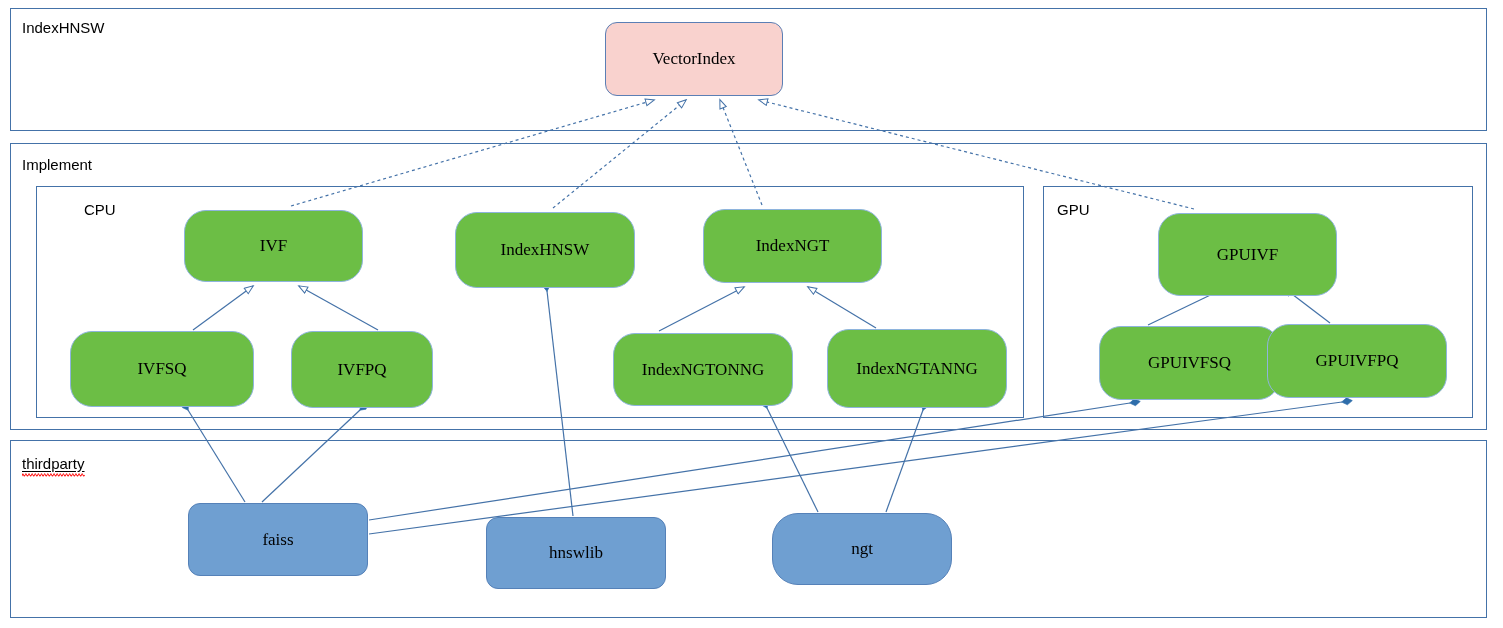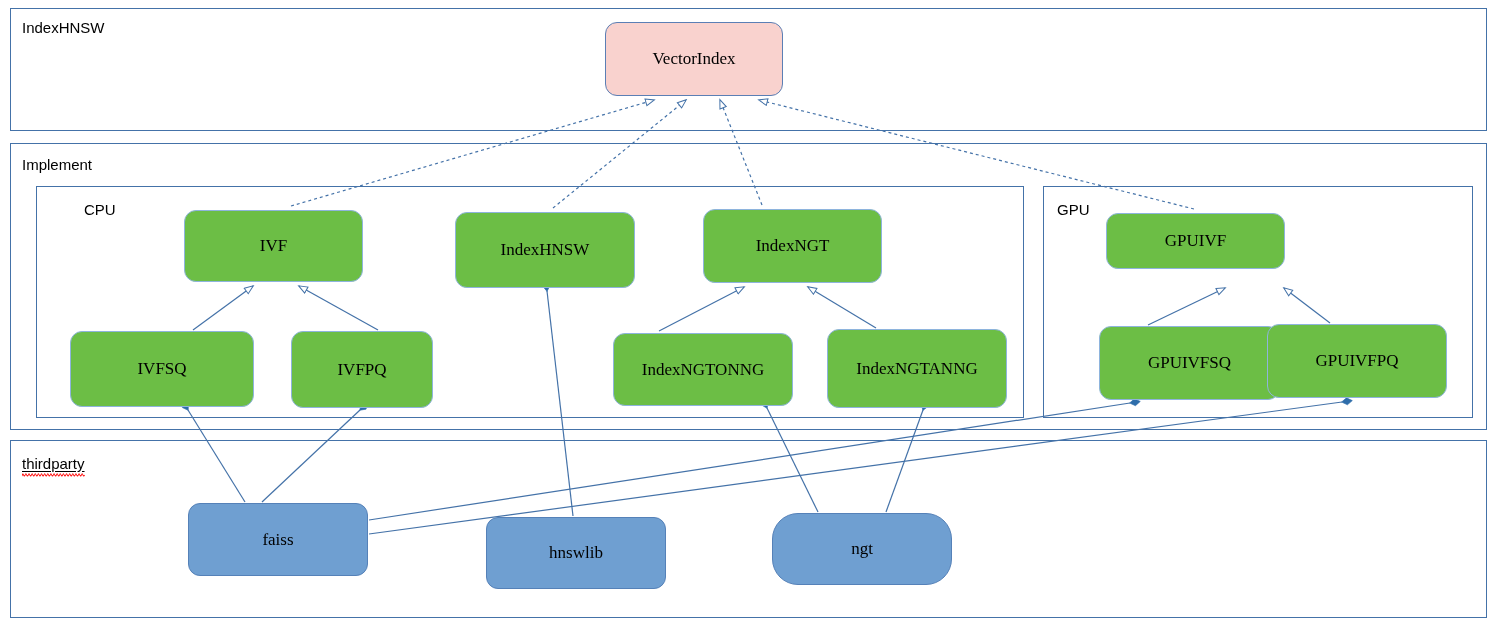--- a/index.html
+++ b/index.html
@@ -56,21 +56,21 @@
     align-items: center;
     justify-content: center;
     font-family: "Liberation Serif", serif;
     font-size: 17px;
     color: #000000;
     text-align: center;
     line-height: 1.15;
     z-index: 5;
   }
   .node.pink   { background: #f9d2ce; border-color: #5b7fb5; }
-  .node.green  { background: #6cbe45; border-color: #8eb4dd; }
+  .node.green  { background: #6cbe45; border-color: #8eb4dd; border-radius: 22px; }
   .node.blue   { background: #6f9fd1; border-color: #5581b8; }
 
   svg.edges {
     position: absolute;
     left: 0;
     top: 0;
     width: 1503px;
     height: 628px;
     z-index: 2;
     overflow: visible;
@@ -124,21 +124,21 @@
         <line x1="818" y1="512" x2="767" y2="408" stroke="#4472a8" stroke-width="1.2" fill="none" marker-end="url(#filled-diamond)"></line>
         <line x1="886" y1="512" x2="923" y2="410" stroke="#4472a8" stroke-width="1.2" fill="none" marker-end="url(#filled-diamond)"></line>
       </g>
   </svg>
 
   <div id="nodes-layer">
       <div class="node pink" style="left: 605px; top: 22px; width: 178px; height: 74px;">VectorIndex</div>
       <div class="node green" style="left: 184px; top: 210px; width: 179px; height: 72px;">IVF</div>
       <div class="node green" style="left: 455px; top: 212px; width: 180px; height: 76px;">IndexHNSW</div>
       <div class="node green" style="left: 703px; top: 209px; width: 179px; height: 74px;">IndexNGT</div>
-      <div class="node green" style="left: 1106px; top: 213px; width: 179px; height: 56px;">GPUIVF</div>
+      <div class="node green" style="left: 1158px; top: 213px; width: 179px; height: 83px;">GPUIVF</div>
       <div class="node green" style="left: 70px; top: 331px; width: 184px; height: 76px;">IVFSQ</div>
       <div class="node green" style="left: 291px; top: 331px; width: 142px; height: 77px;">IVFPQ</div>
       <div class="node green" style="left: 613px; top: 333px; width: 180px; height: 73px;">IndexNGTONNG</div>
       <div class="node green" style="left: 827px; top: 329px; width: 180px; height: 79px;">IndexNGTANNG</div>
       <div class="node green" style="left: 1063px; top: 326px; width: 181px; height: 74px; margin-left: 36px;">GPUIVFSQ</div>
       <div class="node green" style="left: 1267px; top: 324px; width: 180px; height: 74px;">GPUIVFPQ</div>
       <div class="node blue" style="left: 188px; top: 503px; width: 180px; height: 73px;">faiss</div>
       <div class="node blue" style="left: 486px; top: 517px; width: 180px; height: 72px;">hnswlib</div>
       <div class="node blue" style="left: 772px; top: 513px; width: 180px; height: 72px; border-radius: 26px;">ngt</div>
     </div>

